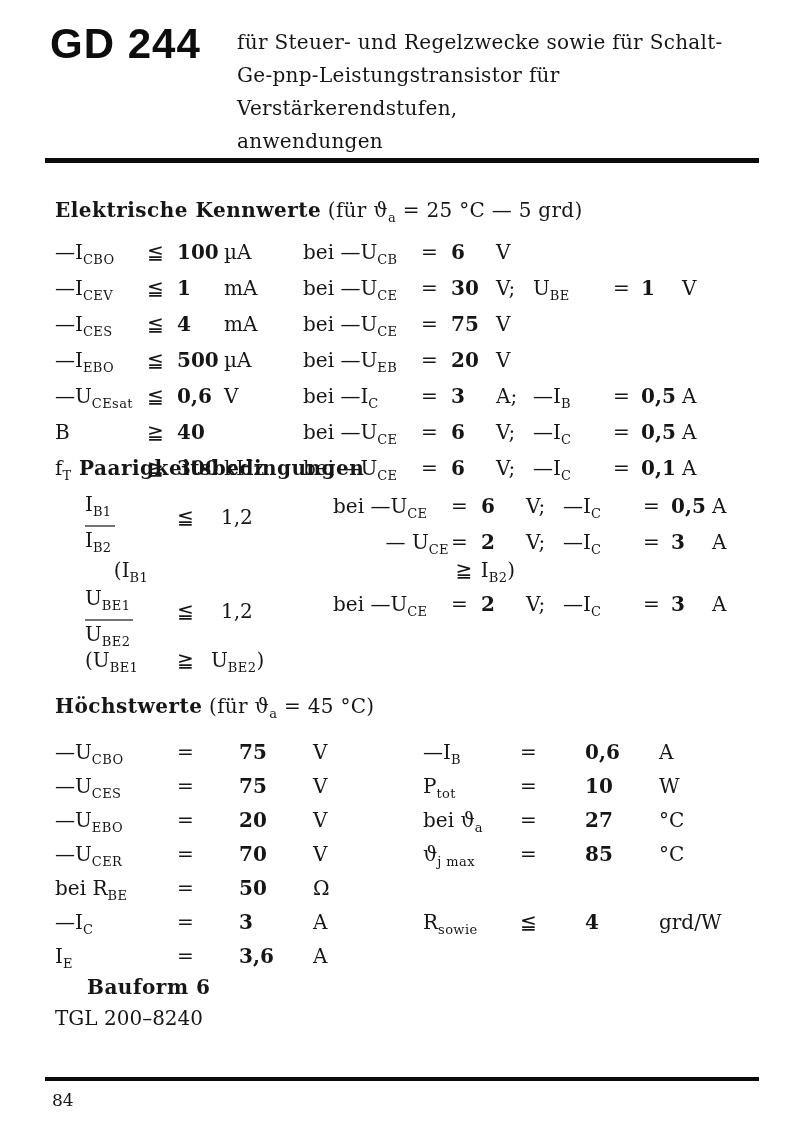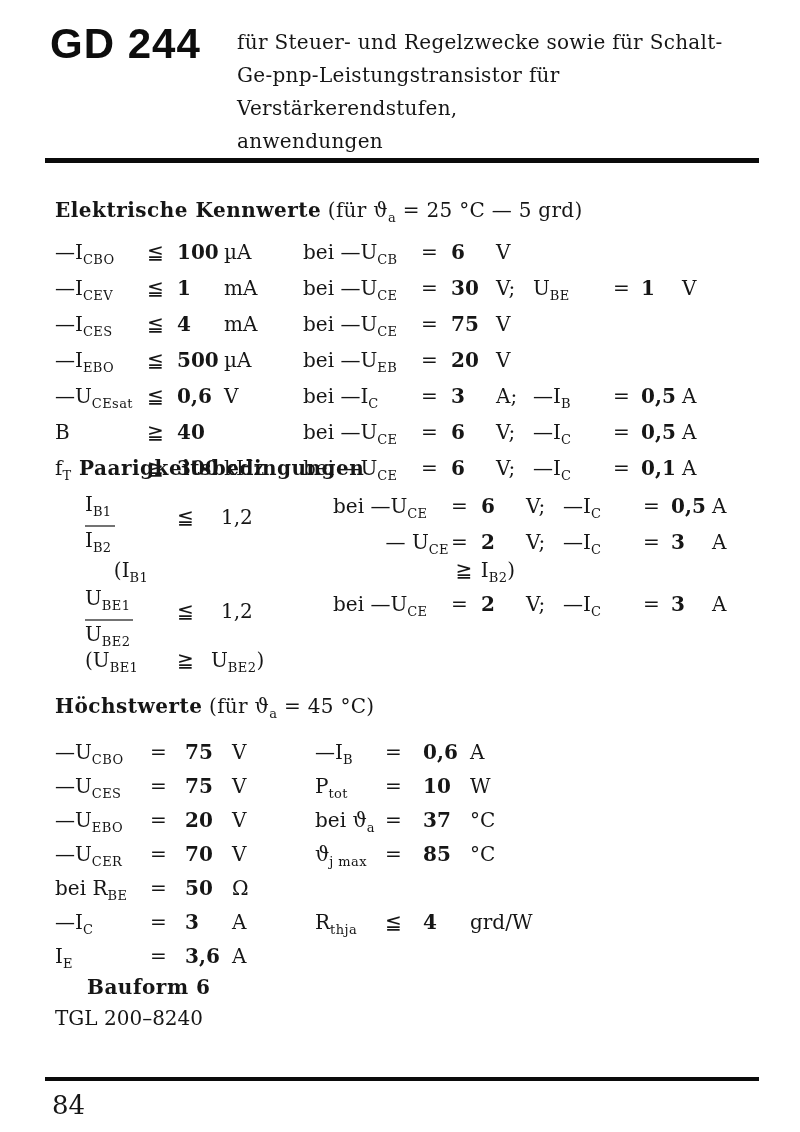--- a/index.html
+++ b/index.html
@@ -26,42 +26,42 @@
   .rule-bottom { left:45px; top:1077px; width:714px; height:4px; }
 
   .section-title { position:absolute; left:55px; font-size:20px; letter-spacing:0.3px; }
   .section-title .bold { font-weight:bold; letter-spacing:0.5px; }
 
   sub { font-size:13px; letter-spacing:0.4px; }
 
   
   .row { display:grid; align-items:baseline; line-height:29px; white-space:nowrap; }
   .ek  { grid-template-columns:92px 30px 40px 86px 118px 30px 38px 44px 80px 28px 34px 40px; }
-  .hw  { grid-template-columns:95px 35px 40px 90px 70px 38px 40px 92px; line-height:27px; }
+  .hw  { grid-template-columns:95px 35px 40px 90px 70px 38px 40px 92px; line-height:27px;gap:27px; }
   .cd  { grid-template-columns:118px 30px 38px 44px 80px 28px 34px 40px; }
   .pr  { grid-template-columns:92px auto; }
   .tnum { text-align:left;font-weight:bold; }
   .tunit { padding-left:7px; }
   .indent { text-align:right; padding-right:2px; }
 
   .ek-rows { position:absolute; left:55px; top:238px; width:680px; }
   .hw-rows { position:absolute; left:55px; top:739px; width:600px; }
 
   .pb-block { position:absolute; left:55px; width:700px;margin-left:30px; }
   .frac { position:absolute; left:0; top:0; display:inline-block; }
   .frac .fnum { display:block; line-height:24px; padding:0 3px 1px 0; }
   .frac .fden { display:block; line-height:24px; border-top:2px solid #737373; padding:1px 3px 0 0; }
   .relgrp { position:absolute; display:flex; }
   .relgrp .rel { width:44px; }
   .pb-cond { position:absolute; left:248px; top:0; width:412px; }
 
   .bauform { position:absolute; left:55px; top:972px; line-height:31px; }
   .bauform .bf-title { font-weight:bold; letter-spacing:0.5px;margin-left:32px; }
 
-  .page-number { position:absolute; left:52px; top:1090px; font-size:26px; }
+  .page-number { position:absolute; left:52px; top:1090px; font-size:17px; }
 </style>
 </head>
 <body>
 
 <div class="page">
 
   <div class="part-number">GD 244</div>
   <div class="header-desc">
     <div>für Steuer- und Regelzwecke sowie für Schalt-</div>
     <div>Ge-pnp-Leistungstransistor für Verstärkerendstufen,</div>
@@ -274,21 +274,21 @@
       <span class="tnum">10</span>
       <span class="tunit">W</span>
     </div>
     <div class="row hw">
       <span><span>—U</span><sub>EBO</sub></span>
       <span>=</span>
       <span class="tnum">20</span>
       <span class="tunit">V</span>
       <span><span>bei ϑ</span><sub>a</sub></span>
       <span>=</span>
-      <span class="tnum">37</span>
+      <span class="tnum">27</span>
       <span class="tunit">°C</span>
     </div>
     <div class="row hw">
       <span><span>—U</span><sub>CER</sub></span>
       <span>=</span>
       <span class="tnum">70</span>
       <span class="tunit">V</span>
       <span><span>ϑ</span><sub>j max</sub></span>
       <span>=</span>
       <span class="tnum">85</span>
@@ -302,21 +302,21 @@
       <span></span>
         <span></span>
         <span></span>
         <span></span>
     </div>
     <div class="row hw">
       <span><span>—I</span><sub>C</sub></span>
       <span>=</span>
       <span class="tnum">3</span>
       <span class="tunit">A</span>
-      <span><span>R</span><sub>thja</sub></span>
+      <span><span>R</span><sub>sowie</sub></span>
       <span>≦</span>
       <span class="tnum">4</span>
       <span class="tunit">grd/W</span>
     </div>
     <div class="row hw">
       <span><span>I</span><sub>E</sub></span>
       <span>=</span>
       <span class="tnum">3,6</span>
       <span class="tunit">A</span>
       <span></span>

